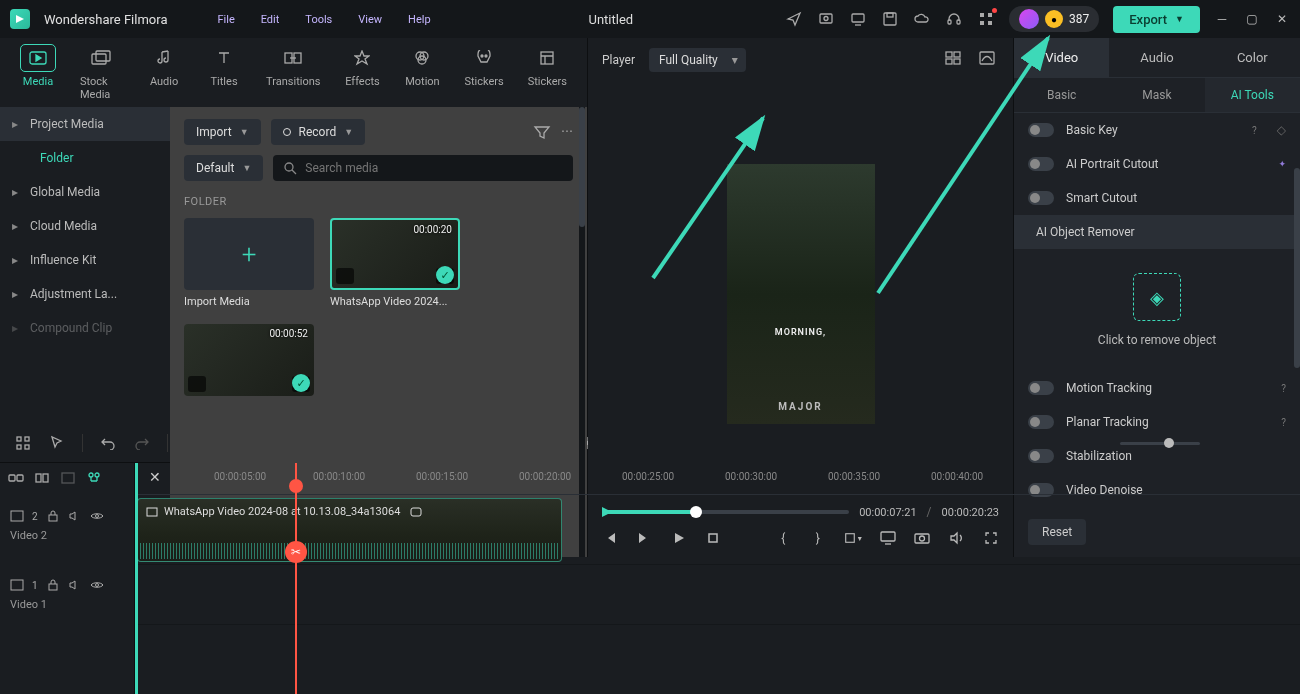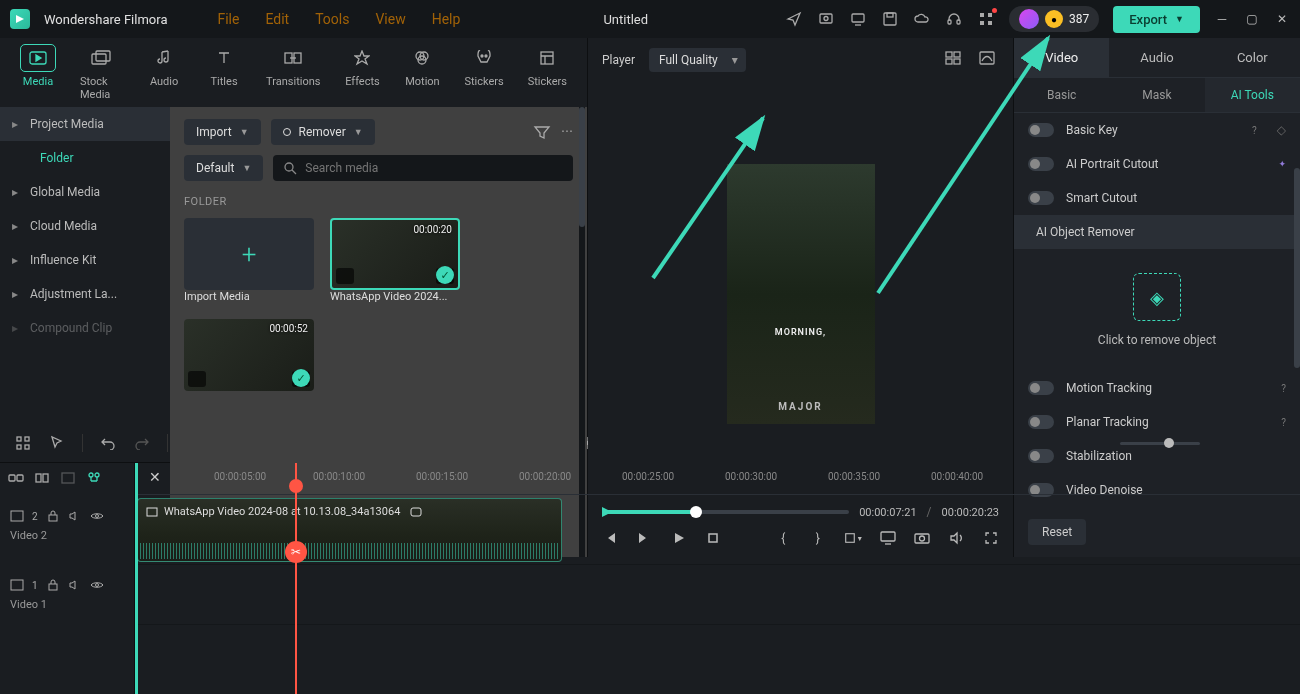--- a/index.html
+++ b/index.html
@@ -3,21 +3,21 @@
 <meta charset="utf-8">
 <style>
 *{margin:0;padding:0;box-sizing:border-box;font-family:-apple-system,BlinkMacSystemFont,"Segoe UI",Roboto,sans-serif;user-select:none}
 body{width:1300px;height:694px;background:#1a1d21;color:#ccc;font-size:12px;overflow:hidden;position:relative}
 svg{display:block}
 
 
 .titlebar{height:38px;background:#14171a;display:flex;align-items:center;padding:0 10px;gap:14px}
 .logo{width:20px;height:20px;background:linear-gradient(135deg,#3dd9b8,#2ab89a);border-radius:4px;display:flex;align-items:center;justify-content:center}
 .app-title{color:#e0e0e0;font-size:13px;margin-right:30px}
-.menu-item{color:#a16207;font-size:14px;cursor:pointer;padding:4px 6px}
+.menu-item{color:#c4b5fd;font-size:11px;cursor:pointer;padding:4px 6px}
 .titlebar-center{flex:1;text-align:center;color:#ddd;font-size:13px}
 .titlebar-right{display:flex;align-items:center;gap:14px}
 .tb-icon{width:18px;height:18px;color:#aaa;cursor:pointer;display:flex;align-items:center;justify-content:center}
 .credits{display:flex;align-items:center;gap:6px;background:#2a2d32;border-radius:14px;padding:3px 10px}
 .credits .avatar{width:20px;height:20px;border-radius:50%;background:linear-gradient(135deg,#d946ef,#8b5cf6)}
 .credits .coin{width:18px;height:18px;border-radius:50%;background:#fbbf24;display:flex;align-items:center;justify-content:center;color:#000;font-size:10px;font-weight:bold}
 .credits .val{color:#eee;font-size:12px}
 .export-btn{background:#3dd9b8;color:#0a3d30;padding:6px 16px;border-radius:4px;font-size:13px;font-weight:500;display:flex;align-items:center;gap:8px;cursor:pointer}
 .win-btn{width:16px;height:16px;color:#bbb;cursor:pointer;display:flex;align-items:center;justify-content:center}
 
@@ -54,21 +54,21 @@
 .folder-label{color:#999;font-size:11px;margin-top:14px;letter-spacing:0.5px}
 .media-grid{display:flex;gap:16px;margin-top:10px;flex-wrap:wrap}
 .media-card{width:130px}
 .media-thumb{width:130px;height:72px;background:#2a2f36;border-radius:4px;position:relative;display:flex;align-items:center;justify-content:center}
 .media-card.sel .media-thumb{border:2px solid #3dd9b8}
 .media-thumb .plus{font-size:26px;color:#3dd9b8;font-weight:300}
 .media-thumb .dur{position:absolute;top:4px;right:6px;font-size:10px;color:#eee;text-shadow:0 0 3px #000}
 .media-thumb .badges{position:absolute;bottom:4px;left:4px;right:4px;display:flex;gap:4px;align-items:center}
 .media-thumb .badges .b{width:18px;height:16px;background:#0009;border-radius:3px}
 .media-thumb .check{position:absolute;bottom:4px;right:4px;width:18px;height:18px;border-radius:50%;background:#3dd9b8;display:flex;align-items:center;justify-content:center;color:#053;font-size:11px}
-.media-name{font-size:11px;color:#ddd;white-space:nowrap;overflow:hidden;text-overflow:ellipsis}
+.media-name{font-size:11px;color:#ddd;margin-top:5px;white-space:nowrap;overflow:hidden;text-overflow:ellipsis}
 .media-thumb.vid{background:linear-gradient(135deg,#2a3028 0%,#1a1d18 100%)}
 .scrollbar{position:absolute;right:2px;top:0;bottom:0;width:6px;background:#14171a}
 .scroll-thumb{position:absolute;top:0;width:6px;height:120px;background:#3a4048;border-radius:3px}
 
 
 .player{background:#1a1d21;display:flex;flex-direction:column;border-right:1px solid #0d0f11;position:relative}
 .player-top{display:flex;align-items:center;padding:10px 14px;gap:14px}
 .quality{background:#2a2f36;padding:5px 28px 5px 10px;border-radius:4px;color:#ddd;position:relative}
 .quality::after{content:"▾";position:absolute;right:8px;color:#999}
 .player-top .sp{flex:1}
@@ -363,21 +363,21 @@
       </div>
 
       <div class="browser">
         <div class="browser-top">
           <div class="pill-btn">
               <span>Import</span>
               <span style="font-size:9px;color:#999">▼</span>
             </div>
           <div class="pill-btn">
               <span style="width:8px;height:8px;border:1.5px solid #ddd;border-radius:50%"></span>
-              <span>Remover</span>
+              <span>Record</span>
               <span style="font-size:9px;color:#999">▼</span>
             </div>
           <div class="spacer"></div>
           <div class="browser-icons">
             <div style="cursor:pointer">
                 <svg width="18" height="16" viewBox="0 0 18 16" fill="none" stroke="currentColor" stroke-width="1.3">
                   <path d="M2 3 h14 l-5 6 v5 l-4 -2 v-3 Z"></path>
                 </svg>
               </div>
             <div style="cursor:pointer">⋯</div>

